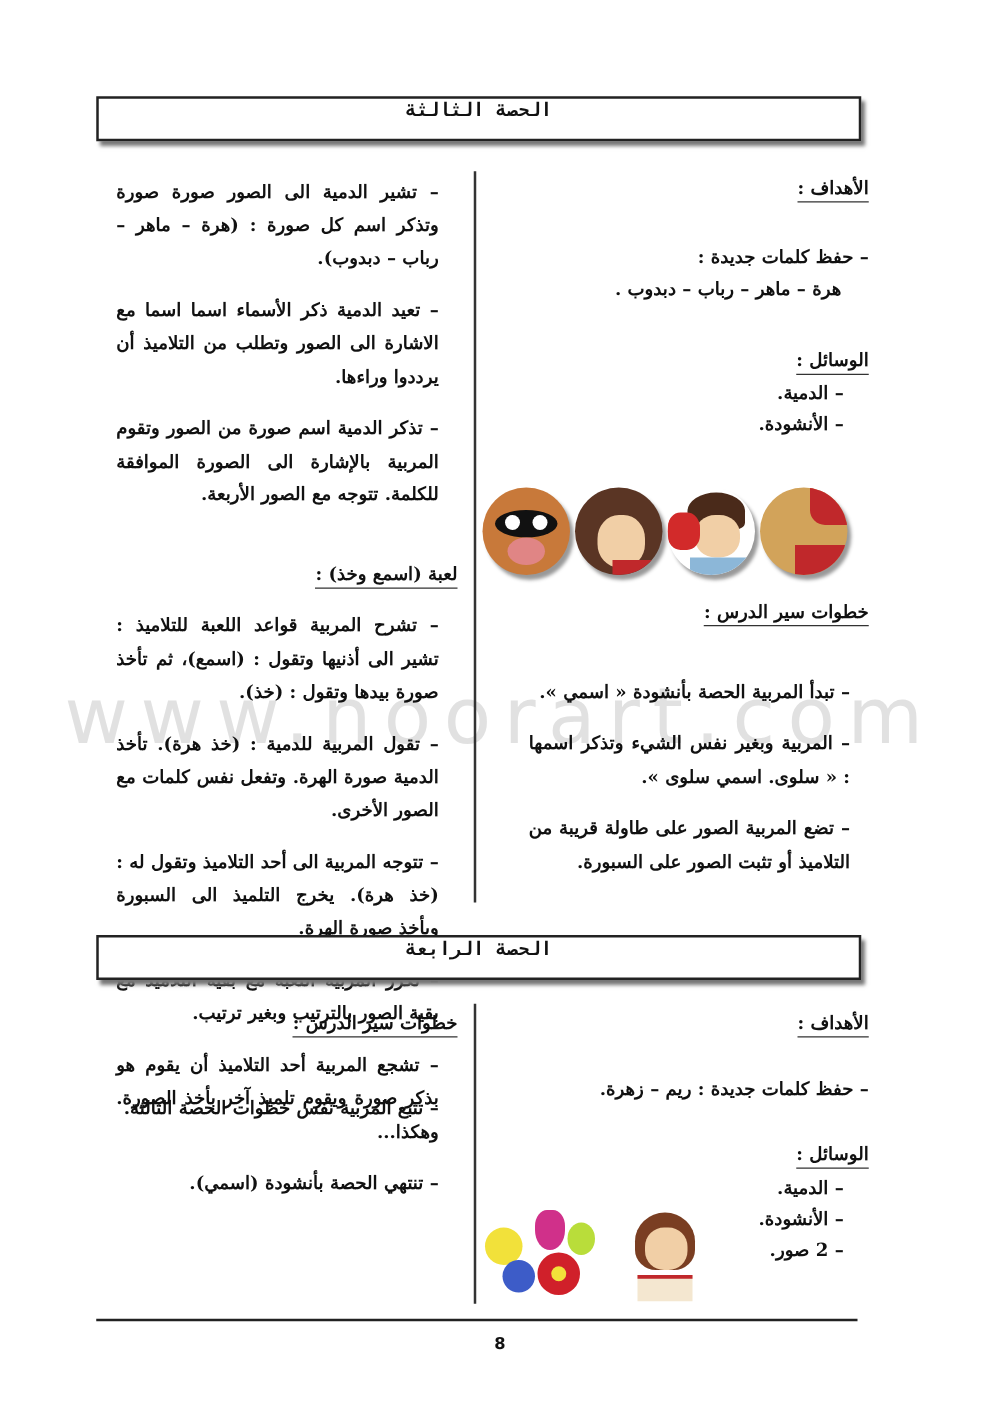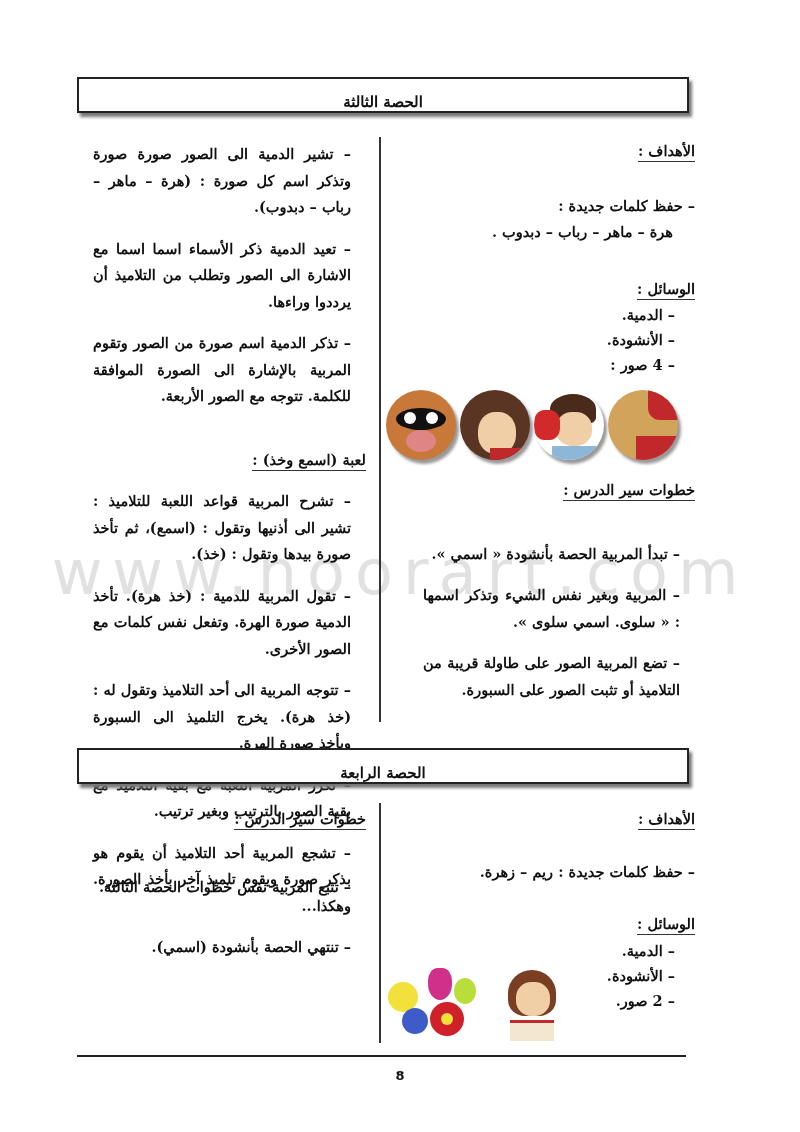--- a/index.html
+++ b/index.html
@@ -1,20 +1,20 @@
 <!DOCTYPE html>
 <html><head>
 <meta charset="utf-8">
 <style>
   html, body { margin:0; padding:0; background:#ffffff; }
   body { width:800px; height:1132px; position:relative; overflow:hidden;
          font-family:"DejaVu Serif", serif; color:#111; }
   .title-box { position:absolute; left:77px; width:608px; height:32px;
                border:2px solid #222; background:#fff;
-               box-shadow:3px 4px 3px #777; display:flex; align-items:flex-end; justify-content:center; }
+               box-shadow:3px 4px 3px #777; display:flex; align-items:flex-start; justify-content:center;font-family:Liberation Mono, monospace; }
   .title-box span { font-size:15px; font-weight:bold; direction:rtl; }
   .vline { position:absolute; left:379px; width:2px; background:#333; }
   .col { position:absolute; direction:rtl; text-align:right; font-size:14.5px; font-weight:bold; line-height:26.5px; }
   .col.right { left:408px; width:287px; }
   .col.left { left:78px; width:288px; text-align:justify; }
   .heading { display:inline-block; border-bottom:1.5px solid #333; line-height:20px; }
   .para { margin:15px; }
   .pics { position:absolute; display:flex; gap:4px; }
   .circle { width:70px; height:70px; border-radius:50%; box-shadow:3px 4px 3px #999; overflow:hidden; position:relative; }
   .footer-line { position:absolute; left:77px; width:609px; top:1055px; height:2px; background:#222; }
@@ -36,21 +36,20 @@
 <div class="col right" style="top:138px;">
   <div><span class="heading">الأهداف :</span></div>
   <div style="height:28px"></div>
   <div>– حفظ كلمات جديدة :</div>
   <div style="padding-right:22px">هرة – ماهر – رباب – دبدوب .</div>
   <div style="height:30px"></div>
   <div><span class="heading">الوسائل :</span></div>
   <div style="padding-right:20px;line-height:25px">
     <div>– الدمية.</div>
     <div>– الأنشودة.</div>
-    <div>– 4 صور :</div>
   </div>
 </div>
 
 <div class="pics" style="left:386px;top:390px;">
   <div class="circle" style="background:#c8793a;">
     <div style="position:absolute;left:10px;top:18px;width:50px;height:22px;border-radius:50%;background:#111;"></div>
     <div style="position:absolute;left:18px;top:22px;width:12px;height:12px;border-radius:50%;background:#fff;"></div>
     <div style="position:absolute;left:40px;top:22px;width:12px;height:12px;border-radius:50%;background:#fff;"></div>
     <div style="position:absolute;left:20px;top:40px;width:30px;height:22px;border-radius:50%;background:#e08585;"></div>
   </div>

